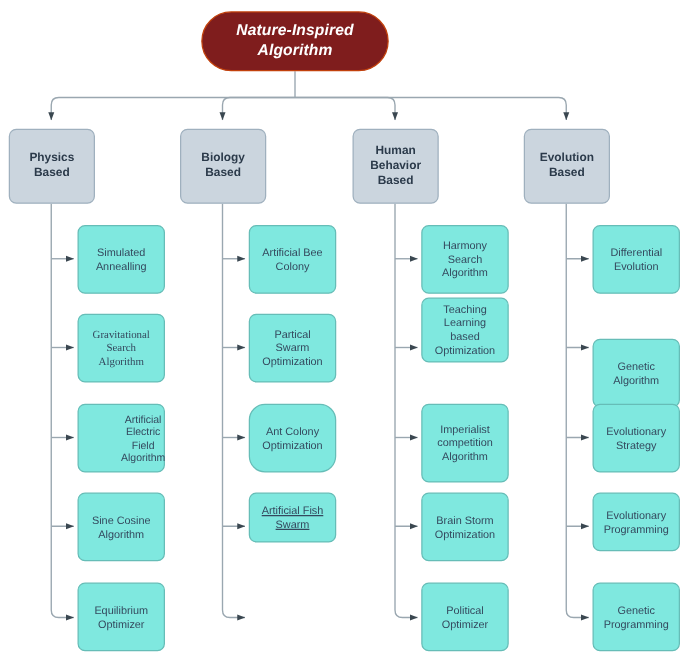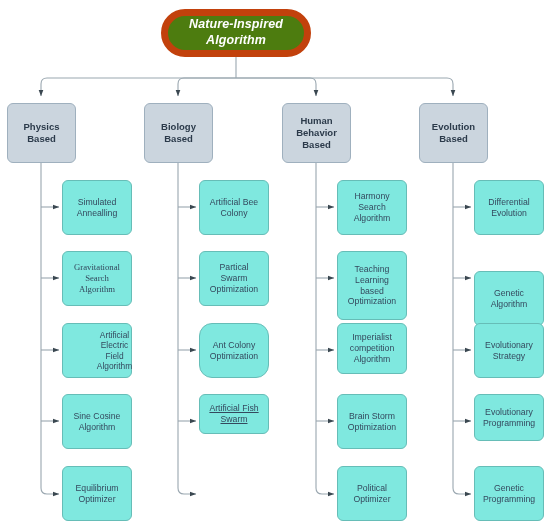--- a/index.html
+++ b/index.html
@@ -29,22 +29,22 @@
   .node {
     position: absolute;
     box-sizing: border-box;
     display: flex;
     align-items: center;
     justify-content: center;
     text-align: center;
     line-height: 1.25;
   }
   .node-root {
-    background: #4d7c0f;
-    border: 7px solid #c2410c;
+    background: #7f1d1d;
+    border: 1px solid #c2410c;
     border-radius: 26px;
     color: #ffffff;
     font-size: 12.5px;
     font-weight: bold;
     font-style: italic;
     letter-spacing: 0.1px;
   }
   .node-category {
     background: #CBD5DE;
     border: 1px solid #9FB0BE;
@@ -128,22 +128,22 @@
   <div class="node node-leaf wide-text" style="left:62px; top:323px; width:70px; height:55px;">Artificial Electric Field Algorithm</div>
   <div class="node node-leaf" style="left:62px; top:394px; width:70px; height:55px;">Sine Cosine Algorithm</div>
   <div class="node node-leaf" style="left:62px; top:466px; width:70px; height:55px;">Equilibrium Optimizer</div>
 
   <div class="node node-leaf" style="left:199px; top:180px; width:70px; height:55px;">Artificial Bee Colony</div>
   <div class="node node-leaf" style="left:199px; top:251px; width:70px; height:55px;">Partical Swarm Optimization</div>
   <div class="node node-leaf" style="left:199px; top:323px; width:70px; height:55px;border-radius:13px;">Ant Colony Optimization</div>
   <div class="node node-leaf" style="left:199px; top:394px; width:70px; height:40px;text-decoration:underline;">Artificial Fish Swarm</div>
 
   <div class="node node-leaf" style="left:337px; top:180px; width:70px; height:55px;">Harmony Search Algorithm</div>
-  <div class="node node-leaf" style="left:337px; top:251px; width:70px; height:69px;">Teaching Learning based Optimization</div>
-  <div class="node node-leaf" style="left:337px; top:323px; width:70px; height:51px;">Imperialist competition Algorithm</div>
+  <div class="node node-leaf" style="left:337px; top:238px; width:70px; height:52px;">Teaching Learning based Optimization</div>
+  <div class="node node-leaf" style="left:337px; top:323px; width:70px; height:63px;">Imperialist competition Algorithm</div>
   <div class="node node-leaf" style="left:337px; top:394px; width:70px; height:55px;">Brain Storm Optimization</div>
   <div class="node node-leaf" style="left:337px; top:466px; width:70px; height:55px;">Political Optimizer</div>
 
   <div class="node node-leaf" style="left:474px; top:180px; width:70px; height:55px;">Differential Evolution</div>
   <div class="node node-leaf" style="left:474px; top:251px; width:70px; height:55px;margin-top:20px;">Genetic Algorithm</div>
   <div class="node node-leaf" style="left:474px; top:323px; width:70px; height:55px;">Evolutionary Strategy</div>
   <div class="node node-leaf" style="left:474px; top:394px; width:70px; height:47px;">Evolutionary Programming</div>
   <div class="node node-leaf" style="left:474px; top:466px; width:70px; height:55px;">Genetic Programming</div>
 
 </div>

